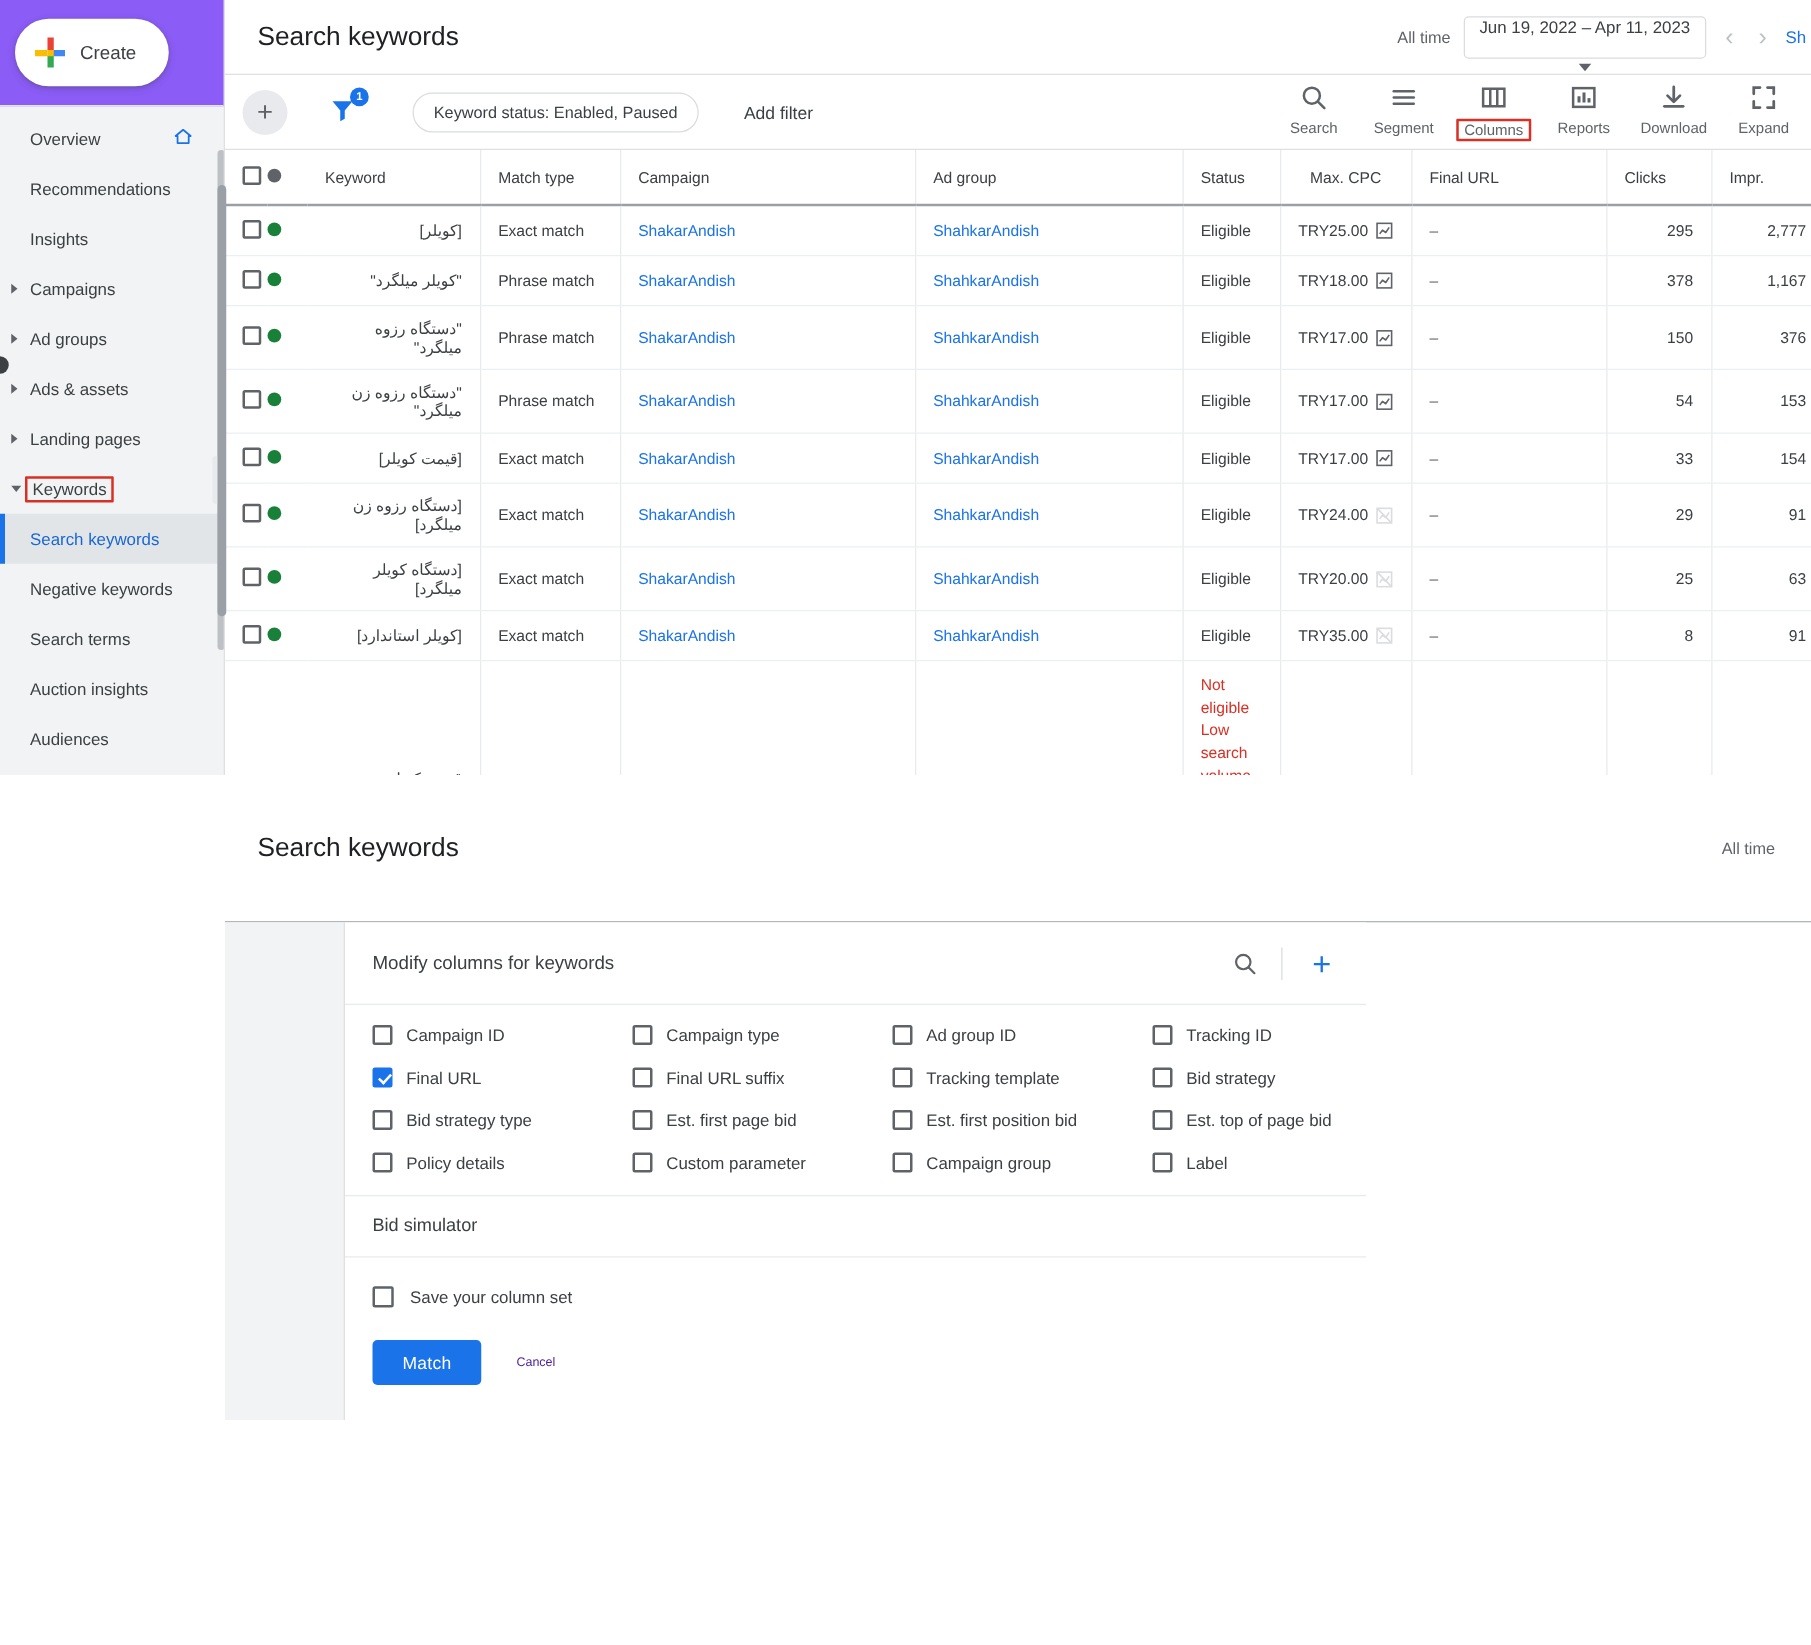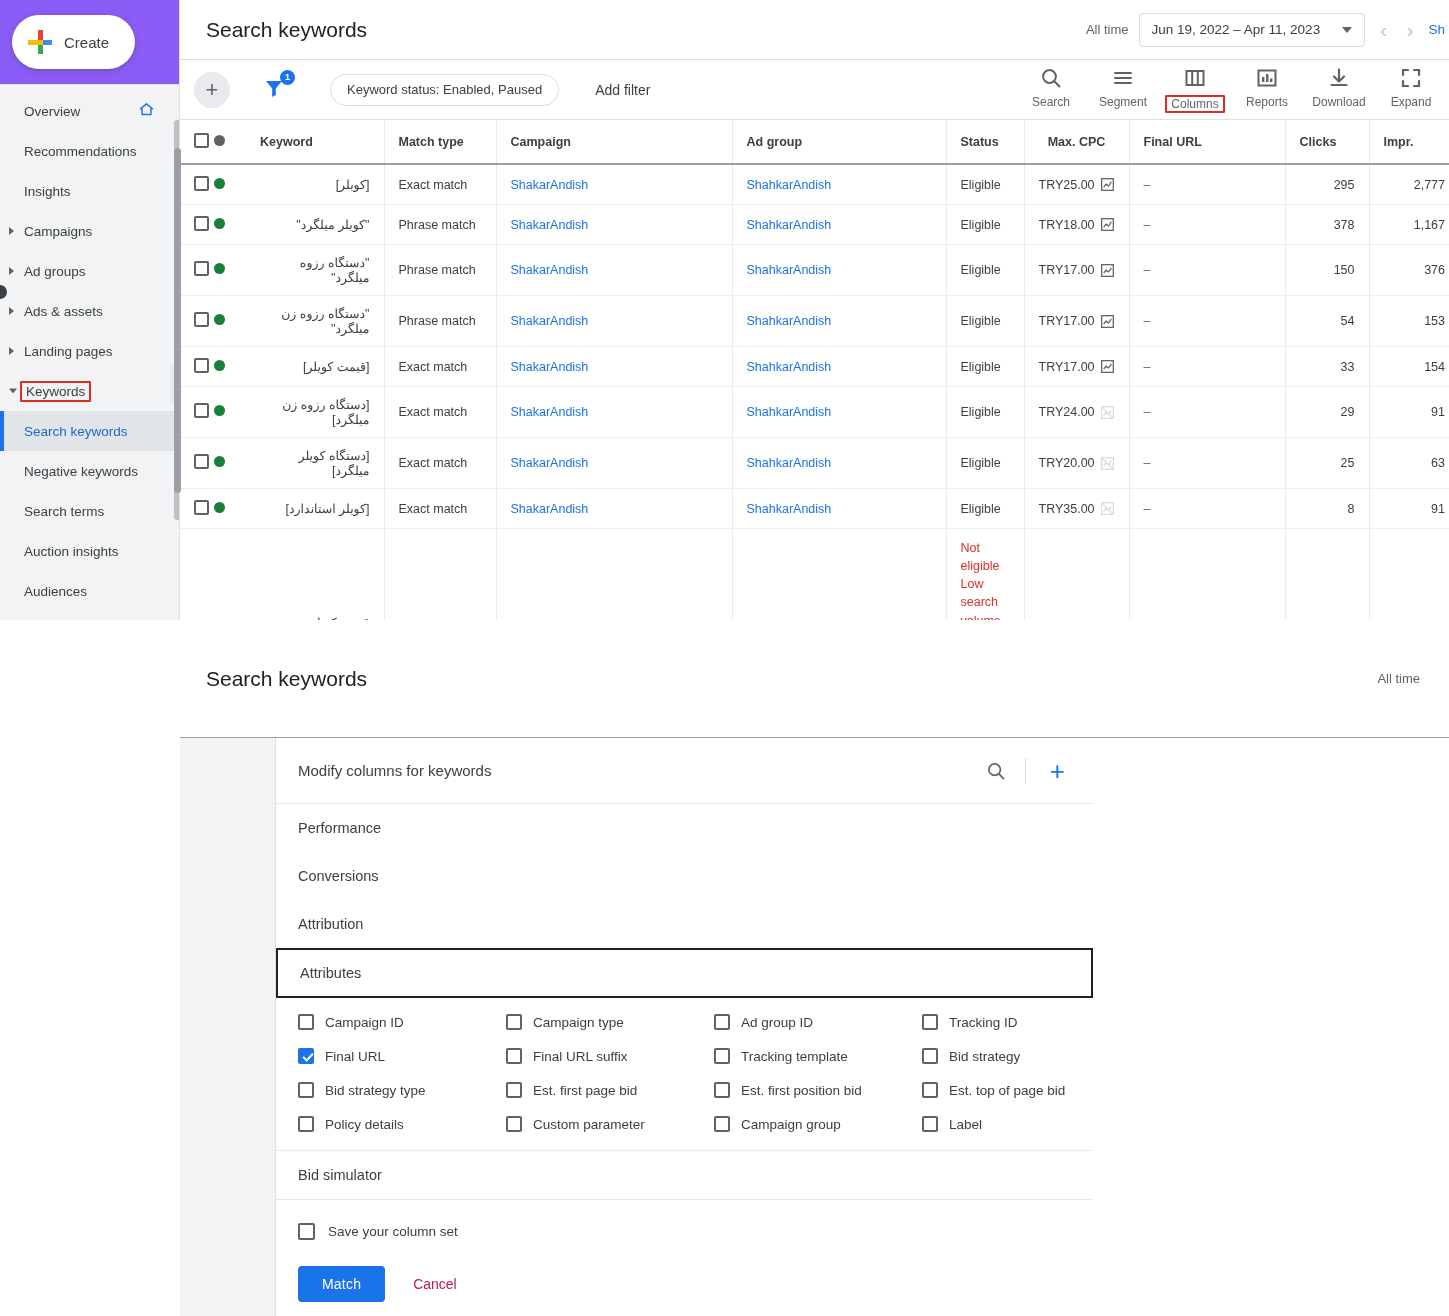--- a/index.html
+++ b/index.html
@@ -85,21 +85,21 @@
     padding:0 0 0 26px; border-bottom:1px solid #e0e0e0; background:#fff;
   }
   #page-title { font-size:21px; color:#202124; font-weight:400; }
   #header-right {
     margin-left:auto; display:flex; align-items:center; gap:10px; padding-right:4px;
   }
   #alltime-label { font-size:13px; color:#5f6368; }
   #daterange {
     display:flex; align-items:center; gap:22px;
     border:1px solid #dadce0; border-radius:4px;
-    height:34px; padding:0 12px; font-size:13.5px; color:#3c4043; cursor:pointer;
+    height:34px; padding:0 12px; font-size:13.5px; color:#3c4043; cursor:pointer;flex-direction:column;
   }
   .tri-down { width:0;height:0;border-left:5px solid transparent;border-right:5px solid transparent;border-top:6px solid #5f6368; }
   .nav-arrow { color:#bdc1c6; font-size:20px; padding:0 5px; cursor:pointer; line-height:1; }
   #share-link { color:#1a73e8; font-size:13.5px; cursor:pointer; white-space:nowrap; }
 
   
   #toolbar {
     height:60px; display:flex; align-items:center; padding-left:14px;
     border-bottom:1px solid #e0e0e0; background:#fff;
   }
@@ -125,21 +125,21 @@
     width:72px; display:flex; flex-direction:column; align-items:center; gap:5px;
     cursor:pointer; color:#5f6368; font-size:12px;
   }
   .tool-btn .tlabel { white-space:nowrap; }
   .tool-btn.marked .tlabel { border:2px solid #d93025; padding:0 4px; border-radius:1px; }
 
   
   #table-wrap { position:relative; background:#fff; }
   table.kw { border-collapse:collapse; width:1269px; table-layout:fixed; }
   table.kw th {
-    font-weight:700; font-size:12.5px; color:#3c4043;
+    font-weight:400; font-size:12.5px; color:#3c4043;
     text-align:left; vertical-align:middle; padding:8px 14px;
     height:44px; border-right:1px solid #e8eaed; border-bottom:2px solid #9aa0a6;
   }
   table.kw td {
     font-size:12.5px; color:#3c4043; padding:10px 14px; vertical-align:middle;
     border-right:1px solid #e8eaed; border-bottom:1px solid #eceff1;
   }
   .c-chk   { width:34px; padding-left:14px !important; padding-right:0 !important; border-right:none !important; }
   .c-dot   { width:32px; padding-left:0 !important; padding-right:0 !important; border-right:none !important; }
   .c-kw    { width:138px; text-align:right; direction:rtl; }
@@ -215,21 +215,21 @@
   #save-row { height:62px; display:flex; align-items:center; padding:0 22px; }
   #save-row .cb { width:17px;height:17px;flex:0 0 17px; }
   #save-row .lbl { margin-left:13px; font-size:13.5px; }
   #btn-row { display:flex; align-items:center; padding:4px 22px 28px 22px; gap:22px; }
   #apply-btn {
     background:#1a73e8; color:#fff; border:none; border-radius:4px;
     height:36px; padding:0 24px; font-size:14px; font-family:inherit;
     cursor:pointer; letter-spacing:.2px;
   }
   #cancel-btn {
-    background:none; border:none; color:#be185d; font-size:14px;
+    background:none; border:none; color:#4c1d95; font-size:10px;
     font-family:inherit; cursor:pointer;
   }
 </style>
 </head>
 <body>
 
 <div id="sidebar">
   <div id="create-zone">
     <div id="create-btn">
       <span class="gplus">
@@ -616,34 +616,20 @@
         <span class="actions">
           <svg width="22" height="22" viewBox="0 0 24 24" style="cursor:pointer">
             <circle cx="10.5" cy="10.5" r="6.3" fill="none" stroke="#5f6368" stroke-width="1.9"></circle>
             <line x1="15.2" y1="15.2" x2="20.2" y2="20.2" stroke="#5f6368" stroke-width="1.9" stroke-linecap="round"></line>
           </svg>
           <span class="divider-v"></span>
           <span class="plus-blue">+</span>
         </span>
       </div>
 
-      <div id="sections-list">
-          <div class="sect-row">
-            <span>Performance</span>
-          </div>
-          <div class="sect-row">
-            <span>Conversions</span>
-          </div>
-          <div class="sect-row">
-            <span>Attribution</span>
-          </div>
-          <div class="sect-row boxed">
-            <span>Attributes</span>
-          </div>
-        </div>
 
       <div id="attr-grid">
           <div class="cb-item">
             <span class="cb"></span>
             <span>Campaign ID</span>
           </div>
           <div class="cb-item">
             <span class="cb"></span>
             <span>Campaign type</span>
           </div>

